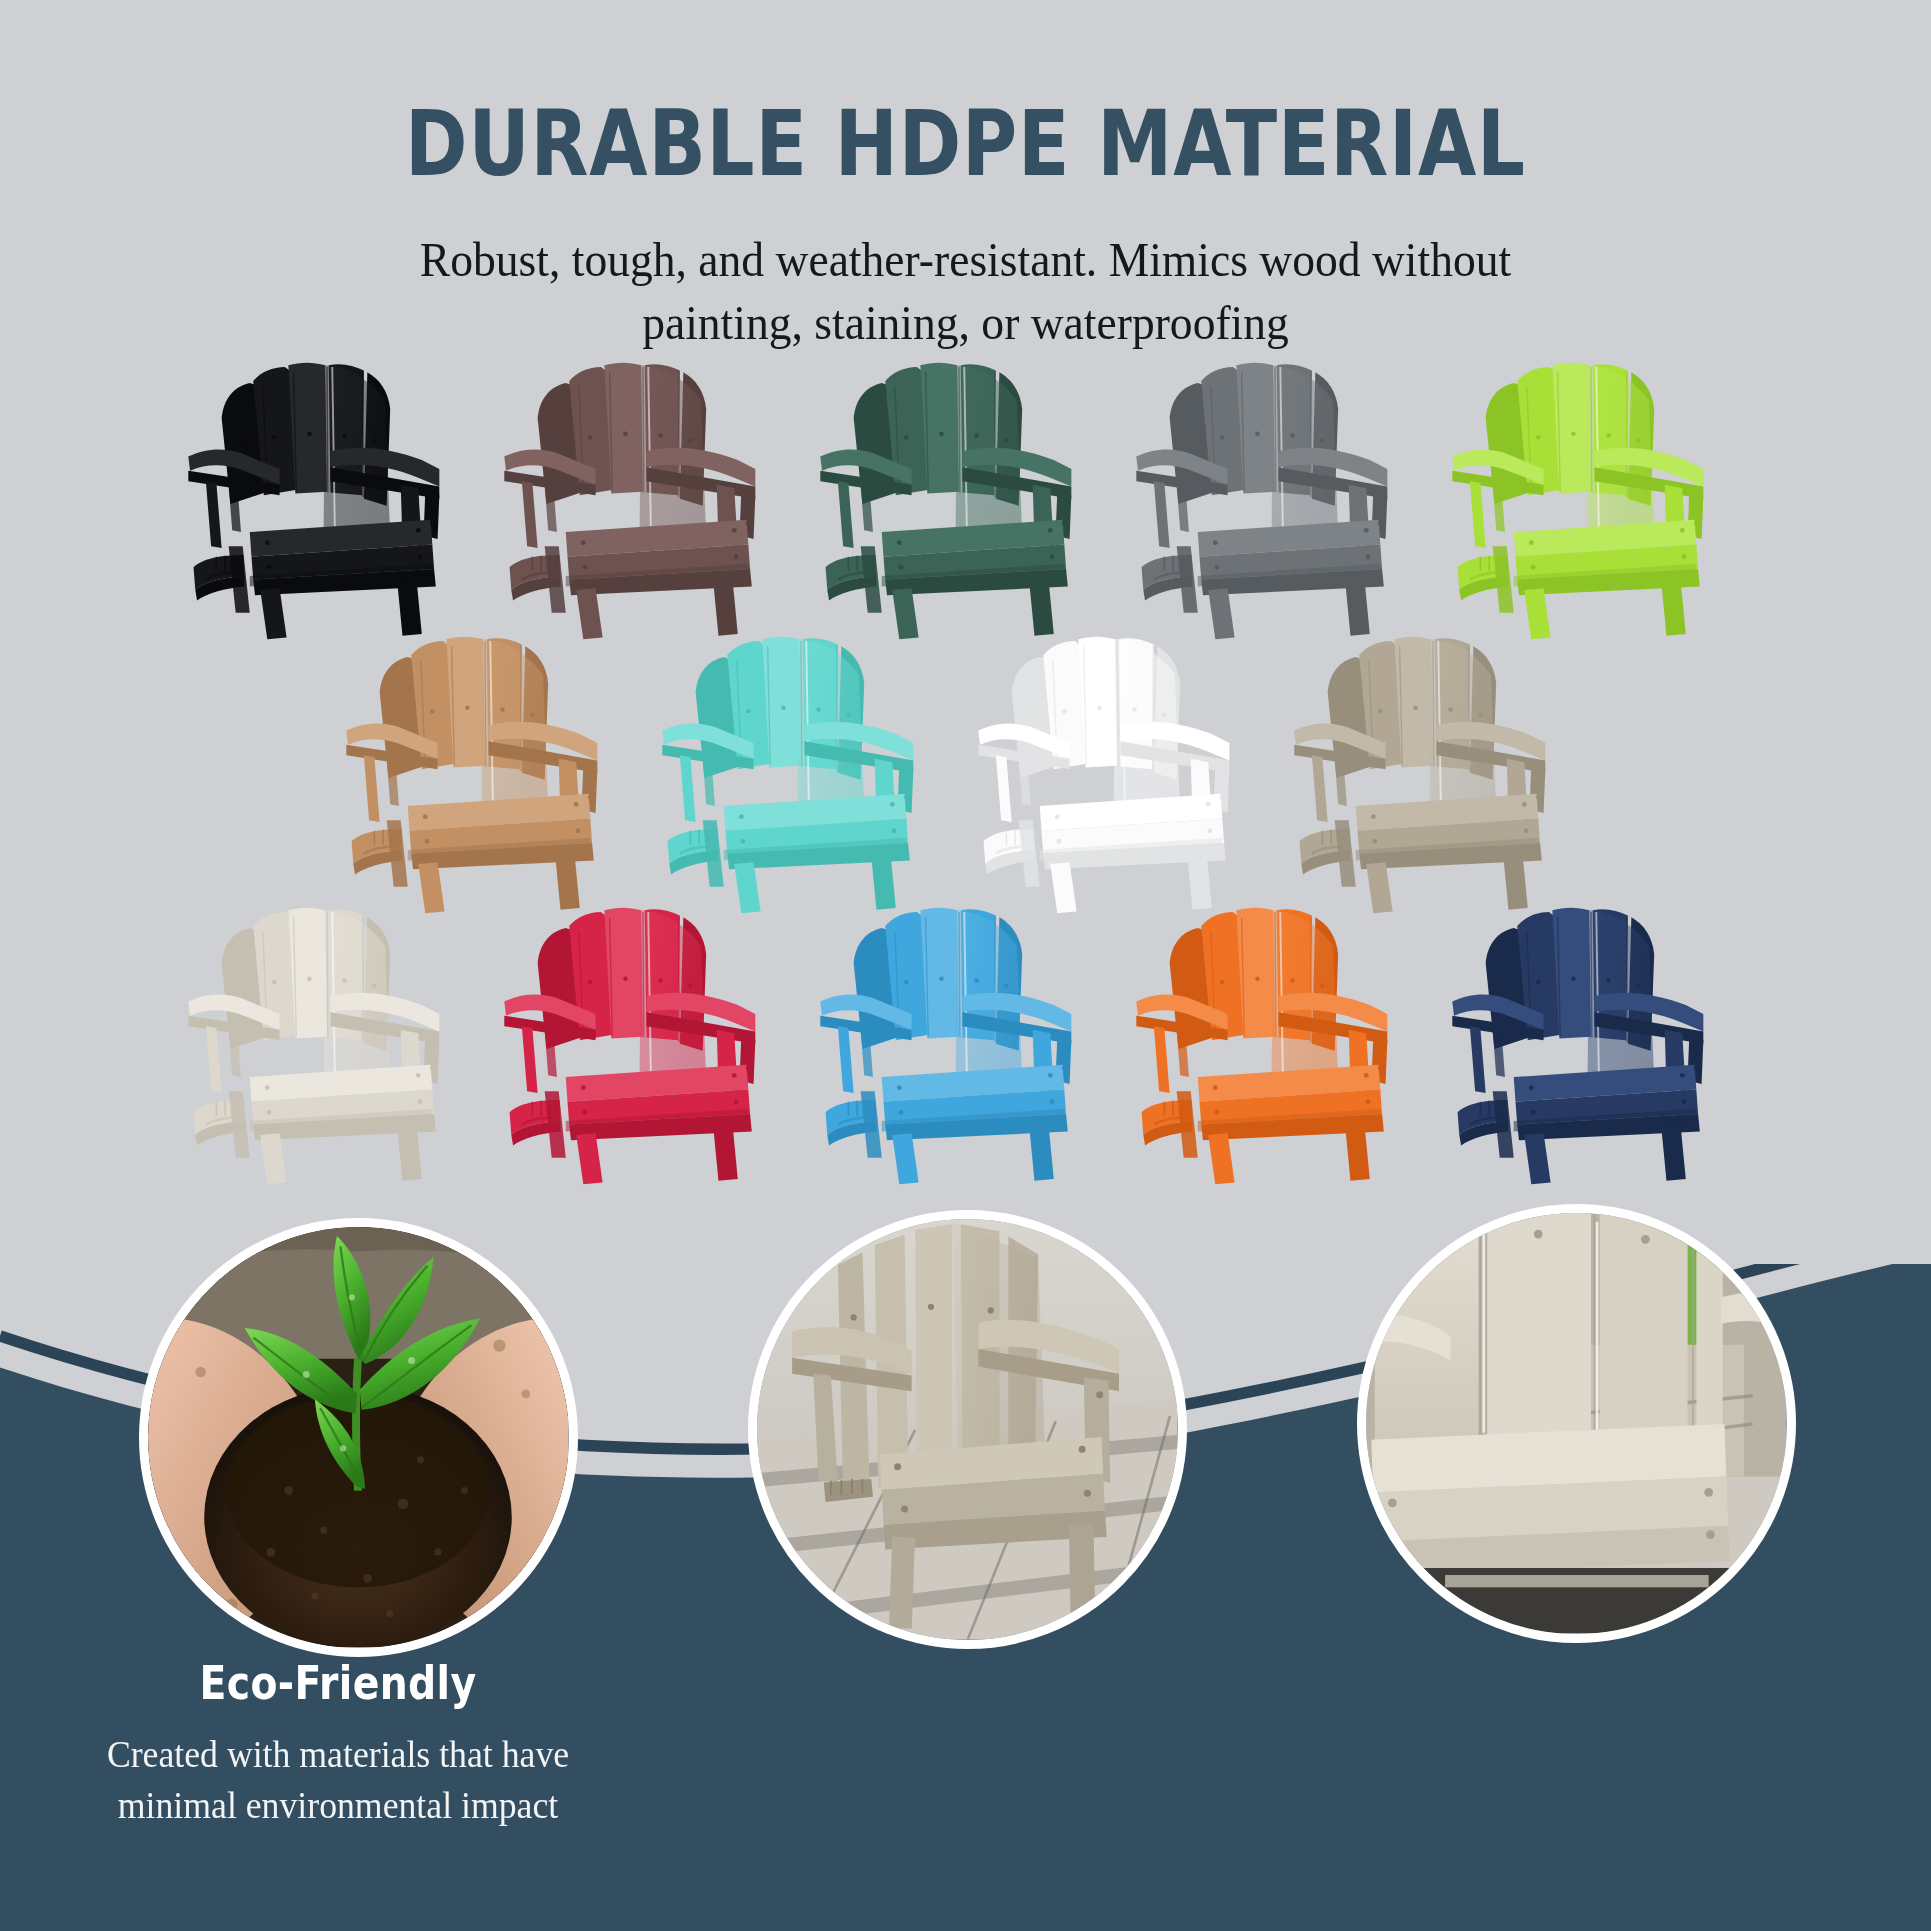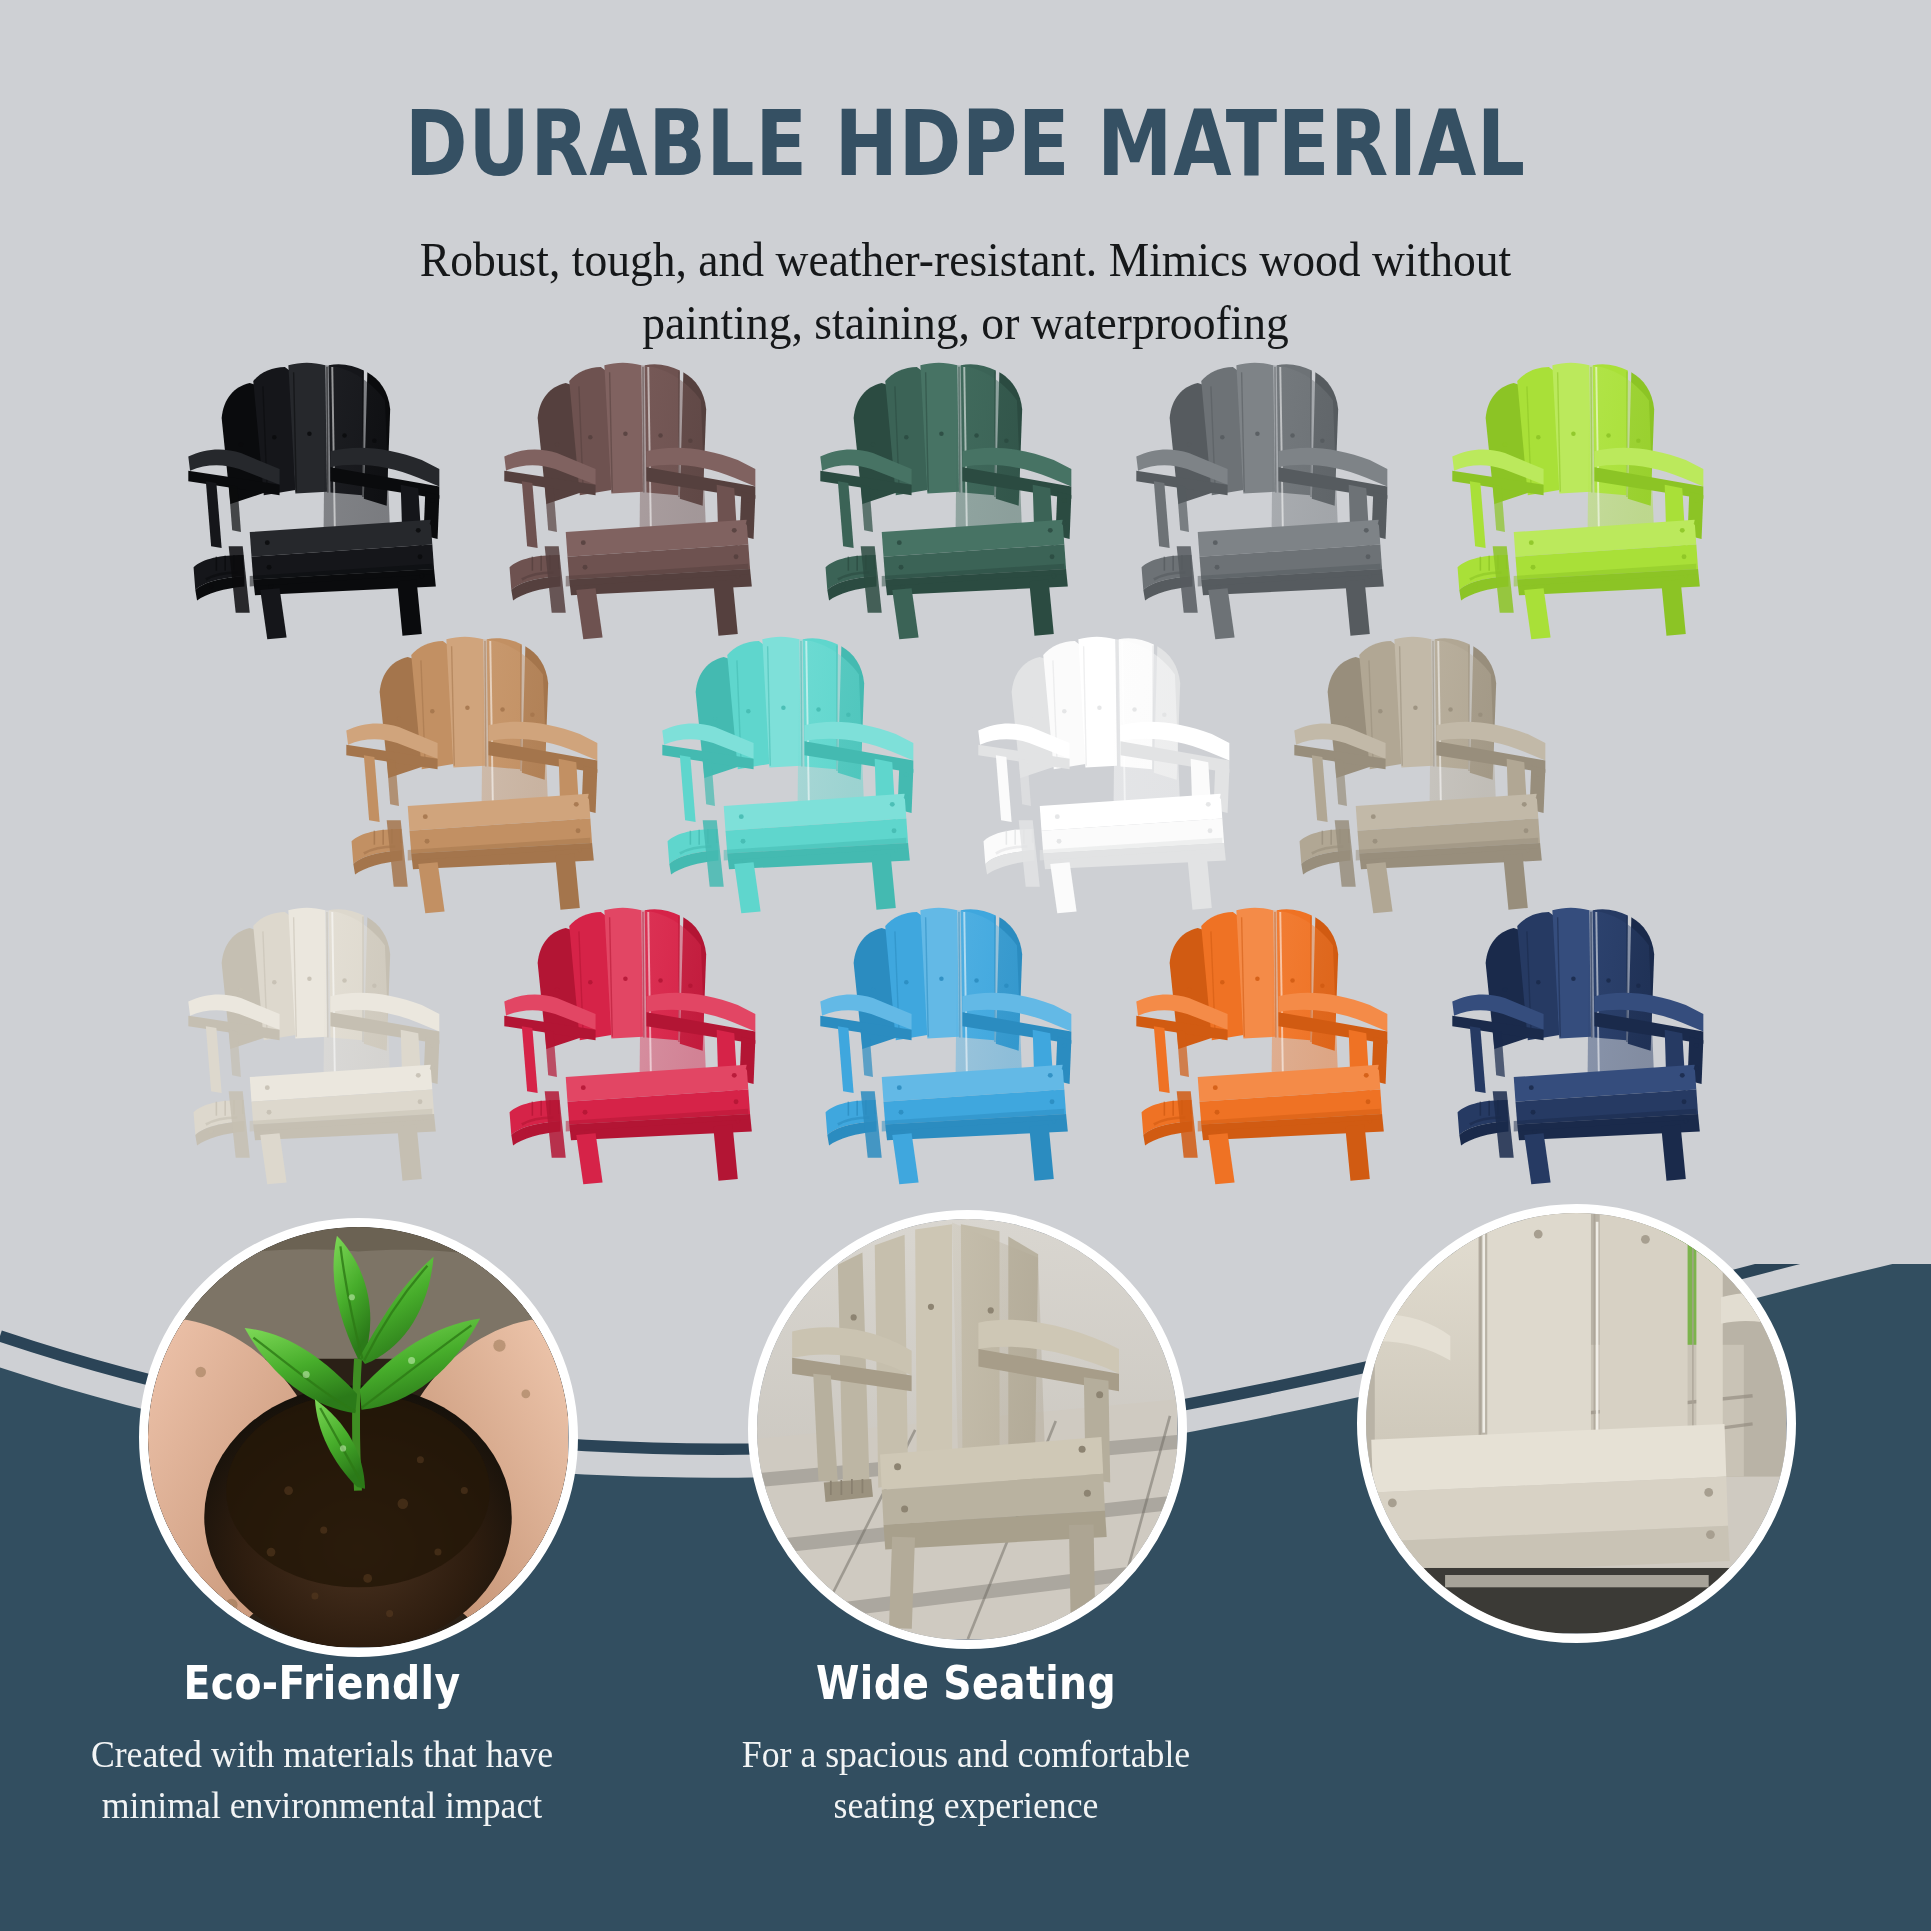--- a/index.html
+++ b/index.html
@@ -42,21 +42,21 @@
     position:absolute;width:439px;height:439px;border-radius:50%;
     border:9.7px solid #ffffff;overflow:hidden;z-index:7;
     box-sizing:border-box;background:#9aa0a6;
   }
   #circle1{left:139px;top:1218px;}
   #circle2{left:748px;top:1210px;}
   #circle3{left:1357px;top:1204px;}
   .circle .inner{position:absolute;inset:0;border-radius:50%;overflow:hidden;}
 
   
-  #features{position:absolute;left:0;top:1656px;width:1632px;z-index:8;display:flex;}
+  #features{position:absolute;left:16px;top:1656px;width:1632px;z-index:8;display:flex;}
   .feature{width:644px;text-align:center;}
   .feat-title{
     font-family:"DejaVu Sans Condensed","Liberation Sans",sans-serif;
     font-weight:bold;font-size:46px;color:#ffffff;letter-spacing:0.4px;
     transform:scaleX(0.95);
   }
   .feat-desc{
     font-family:"Liberation Serif","DejaVu Serif",serif;
     font-size:38px;color:#f2f4f5;line-height:1.34;margin-top:19.3px;
     transform:scaleX(0.94);
@@ -1378,23 +1378,16 @@
   </div>
 
   <div id="features">
     <div class="feature">
       <div class="feat-title">Eco-Friendly</div>
       <div class="feat-desc">
         <div>Created with materials that have</div>
         <div>minimal environmental impact</div>
       </div>
     </div>
-    <div class="feature">
-      <div class="feat-title">Wide Seating</div>
-      <div class="feat-desc">
-        <div>For a spacious and comfortable</div>
-        <div>seating experience</div>
-      </div>
-    </div>
   </div>
 
 </div>
 
 
 </body></html>

